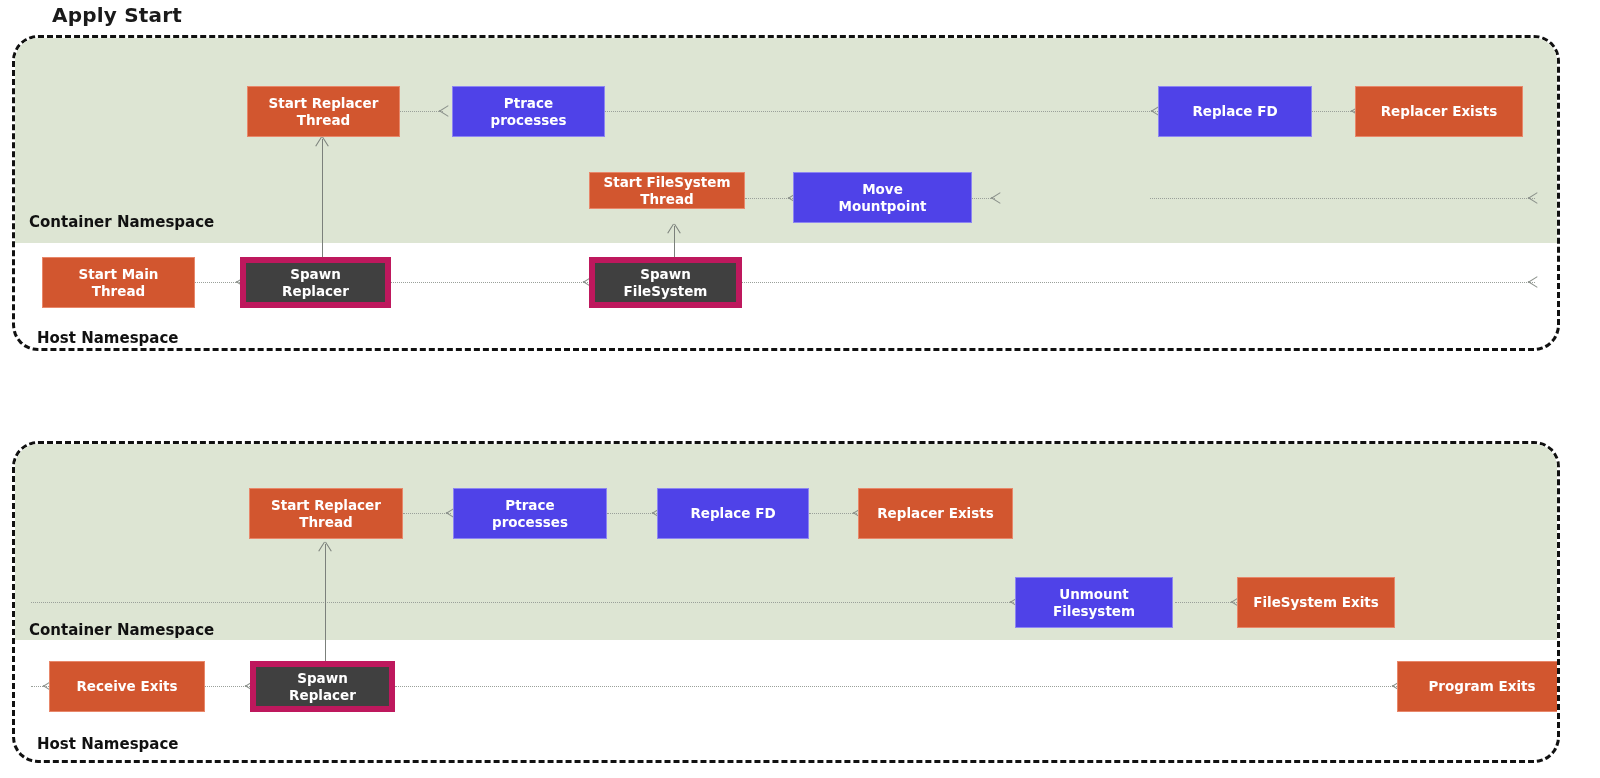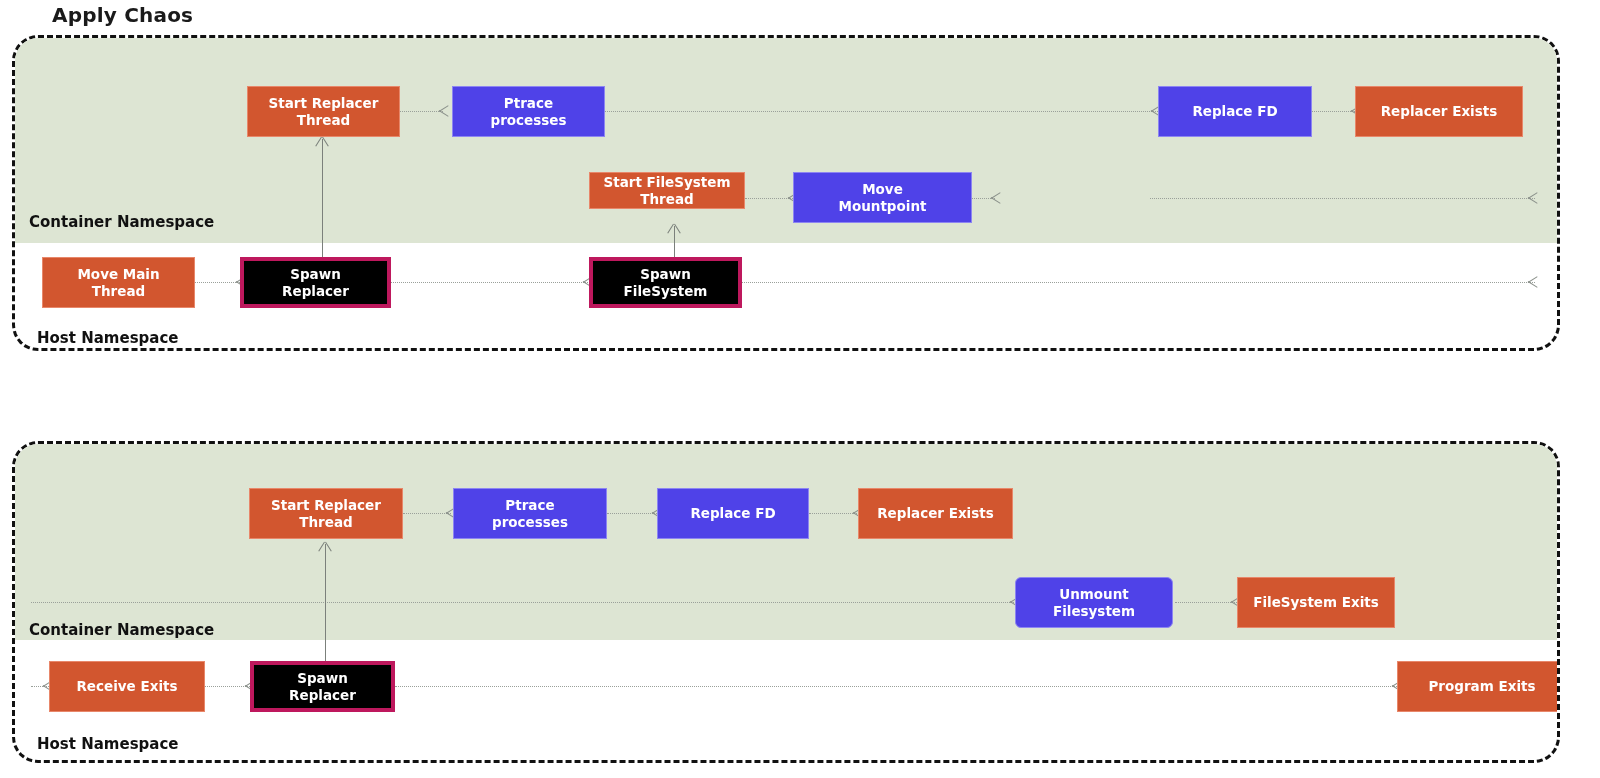--- a/index.html
+++ b/index.html
@@ -69,21 +69,21 @@
     color: #ffffff;
     font-size: 13.5px;
     font-weight: bold;
     line-height: 1.22;
     padding: 2px 6px;
     white-space: pre-line;
     z-index: 5;
   }
   .node.orange { background: #d2562f; border: 1px solid #e8876a; }
   .node.blue   { background: #4f42e8; border: 1px solid #8d85f2; }
-  .node.green  { background: #000000; border: 4px solid #be185d; }
+  .node.green  { background: #404040; border: 6px solid #be185d; }
 
   
   .conn {
     position: absolute;
     z-index: 2;
     pointer-events: none;
   }
   .conn.h {
     height: 1px;
     border-top: 1px dotted #9aa09a;
@@ -125,21 +125,21 @@
     height: 11px;
     width: 1px;
     background: #7b807b;
   }
   .arrow-up::before { left: 5px; transform: rotate(32deg);  transform-origin: center top; }
   .arrow-up::after  { left: 6px; transform: rotate(-32deg); transform-origin: center top; }
 </style>
 </head>
 <body>
 
-<div id="diagram-title">Apply Chaos</div>
+<div id="diagram-title">Apply Start</div>
 
 <div id="panel-apply" class="panel">
 
   <div class="ns-container-band"></div>
 
   <div class="ns-label" style="left:14px; top:175px;">Container Namespace</div>
   <div class="ns-label" style="left:22px; top:291px;">Host Namespace</div>
 
   <div class="conn h" style="left:385px; top:73px; width:43px;"></div>
   <div class="arrow-h" style="left:424px; top:67px;"></div>
@@ -184,21 +184,21 @@
 
   <div class="node orange" style="left:1340px; top:48px; width:168px; height:51px;">Replacer Exists</div>
 
   <div class="node orange" style="left:574px; top:134px; width:156px; height:37px;">Start FileSystem
 Thread</div>
 
   <div class="node blue" style="left:778px; top:134px; width:179px; height:51px;">Move
 Mountpoint</div>
 
 
-  <div class="node orange" style="left:27px; top:219px; width:153px; height:51px;">Move Main
+  <div class="node orange" style="left:27px; top:219px; width:153px; height:51px;">Start Main
 Thread</div>
 
   <div class="node green" style="left:225px; top:219px; width:151px; height:51px;">Spawn
 Replacer</div>
 
   <div class="node green" style="left:574px; top:219px; width:153px; height:51px;">Spawn
 FileSystem</div>
 </div>
 
 <div id="panel-recover" class="panel">
@@ -238,21 +238,21 @@
   <div class="node orange" style="left:234px; top:44px; width:154px; height:51px;">Start Replacer
 Thread</div>
 
   <div class="node blue" style="left:438px; top:44px; width:154px; height:51px;">Ptrace
 processes</div>
 
   <div class="node blue" style="left:642px; top:44px; width:152px; height:51px;">Replace FD</div>
 
   <div class="node orange" style="left:843px; top:44px; width:155px; height:51px;">Replacer Exists</div>
 
-  <div class="node blue" style="left:1000px; top:133px; width:158px; height:51px;border-radius:6px;">Unmount
+  <div class="node blue" style="left:1000px; top:133px; width:158px; height:51px;">Unmount
 Filesystem</div>
 
   <div class="node orange" style="left:1222px; top:133px; width:158px; height:51px;">FileSystem Exits</div>
 
   <div class="node orange" style="left:34px; top:217px; width:156px; height:51px;">Receive Exits</div>
 
   <div class="node green" style="left:235px; top:217px; width:145px; height:51px;">Spawn
 Replacer</div>
 
   <div class="node orange" style="left:1382px; top:217px; width:170px; height:51px;">Program Exits</div>

